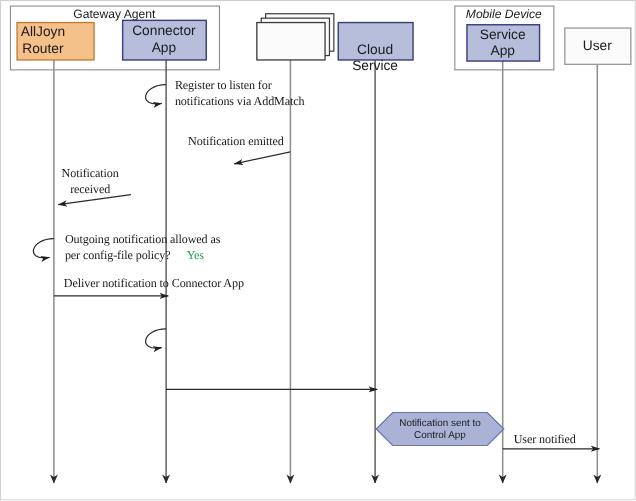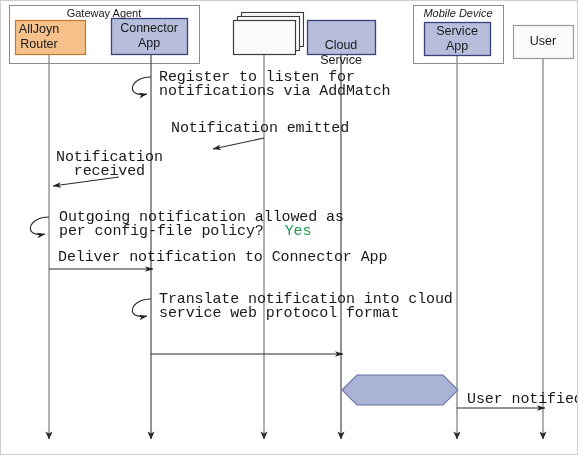--- a/index.html
+++ b/index.html
@@ -21,22 +21,22 @@
   }
   #diagram-svg {
     position: absolute;
     left: 0;
     top: 0;
     width: 578px;
     height: 455px;
   }
   .lbl {
     position: absolute;
-    font-family: Liberation Mono, monospace;
-    font-size: 15px;
+    font-family: Liberation Serif, serif;
+    font-size: 11px;
     color: #1a1a1a;
     line-height: 14px;
     white-space: pre;
     letter-spacing: -0.1px;
   }
   .grp-title {
     position: absolute;
     font-family: "Liberation Sans", sans-serif;
     font-size: 11px;
     color: #1a1a1a;
@@ -190,20 +190,20 @@
   <div class="lbl" style="left:55px; top:150px; text-align:center;">Notification
 received</div>
 
   <div class="lbl" style="left:170px; top:121px;">Notification emitted</div>
 
   <div class="lbl" style="left:58px; top:210px;"><span>Outgoing notification allowed as
 per config-file policy? </span><span class="yes-green">Yes</span></div>
 
   <div class="lbl" style="left:57px; top:250px;">Deliver notification to Connector App</div>
 
-  <div class="lbl" style="left:158px; top:292px;">Translate notification into cloud
-service web protocol format</div>
 
 
   <div class="lbl" style="left:466px; top:392px;">User notified</div>
 
+  <div class="hex-label" style="left:341px; top:374px; width:116px; height:30px;">Notification sent to
+Control App</div>
 
 </div>
 
 </body></html>

